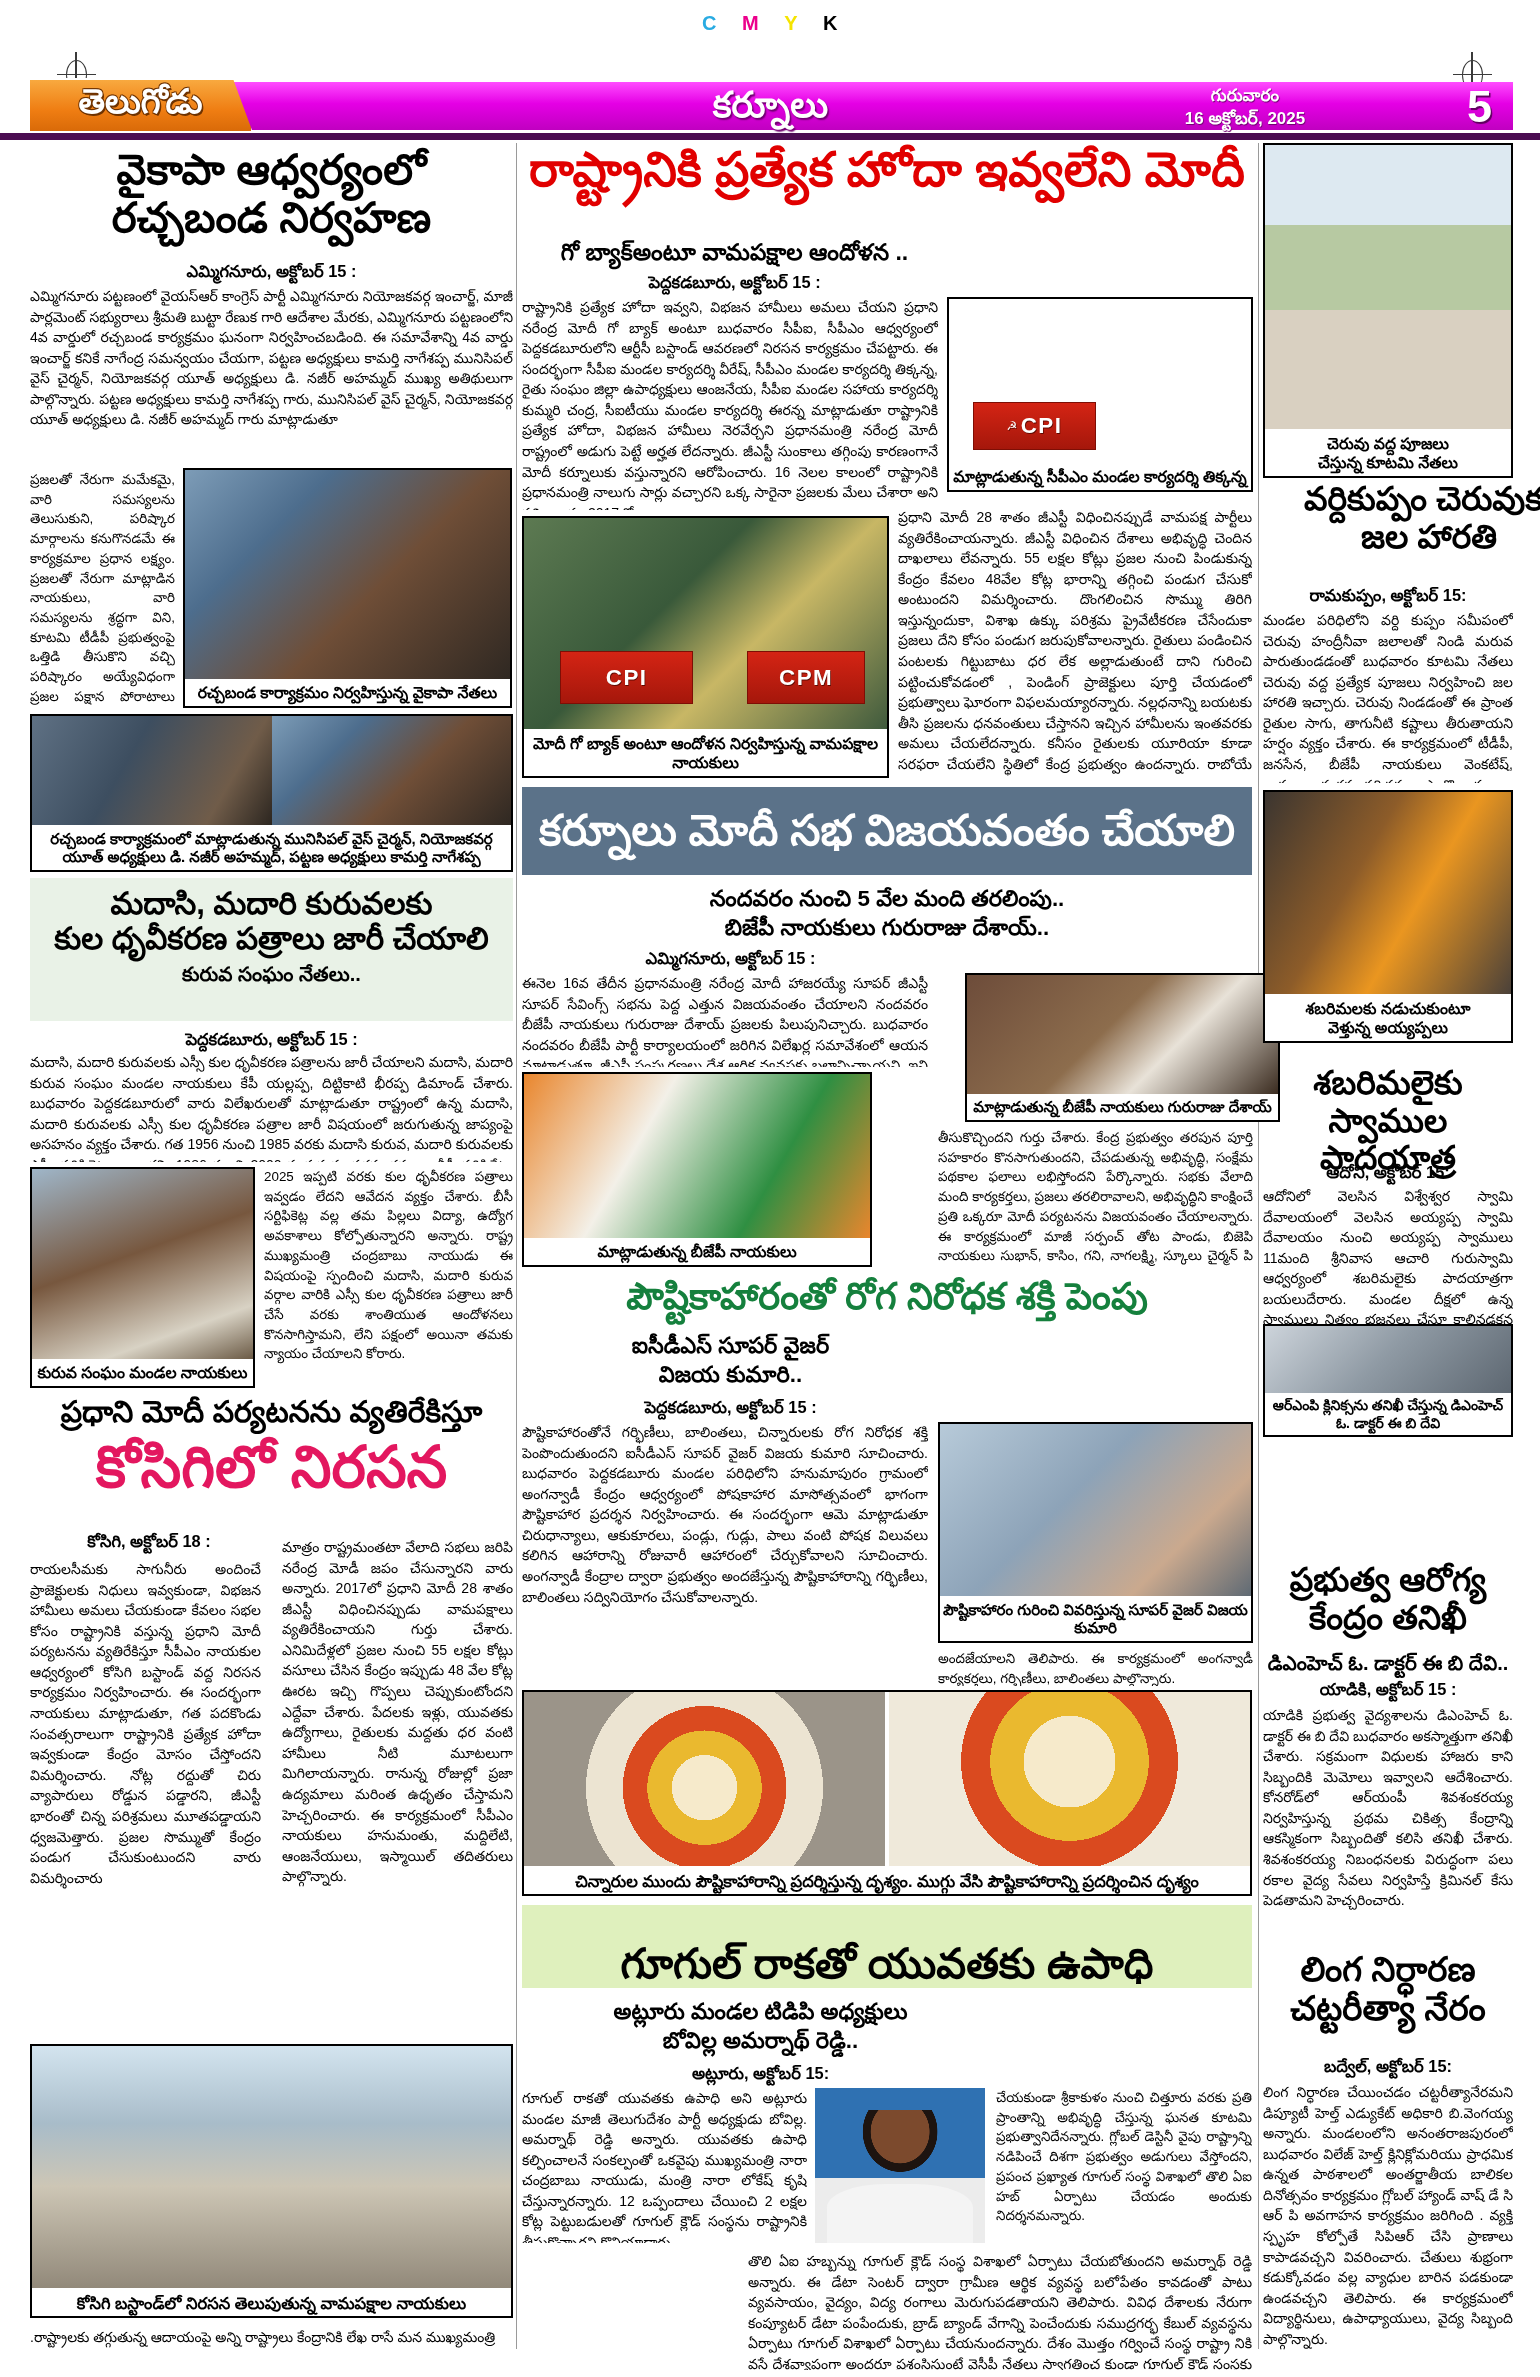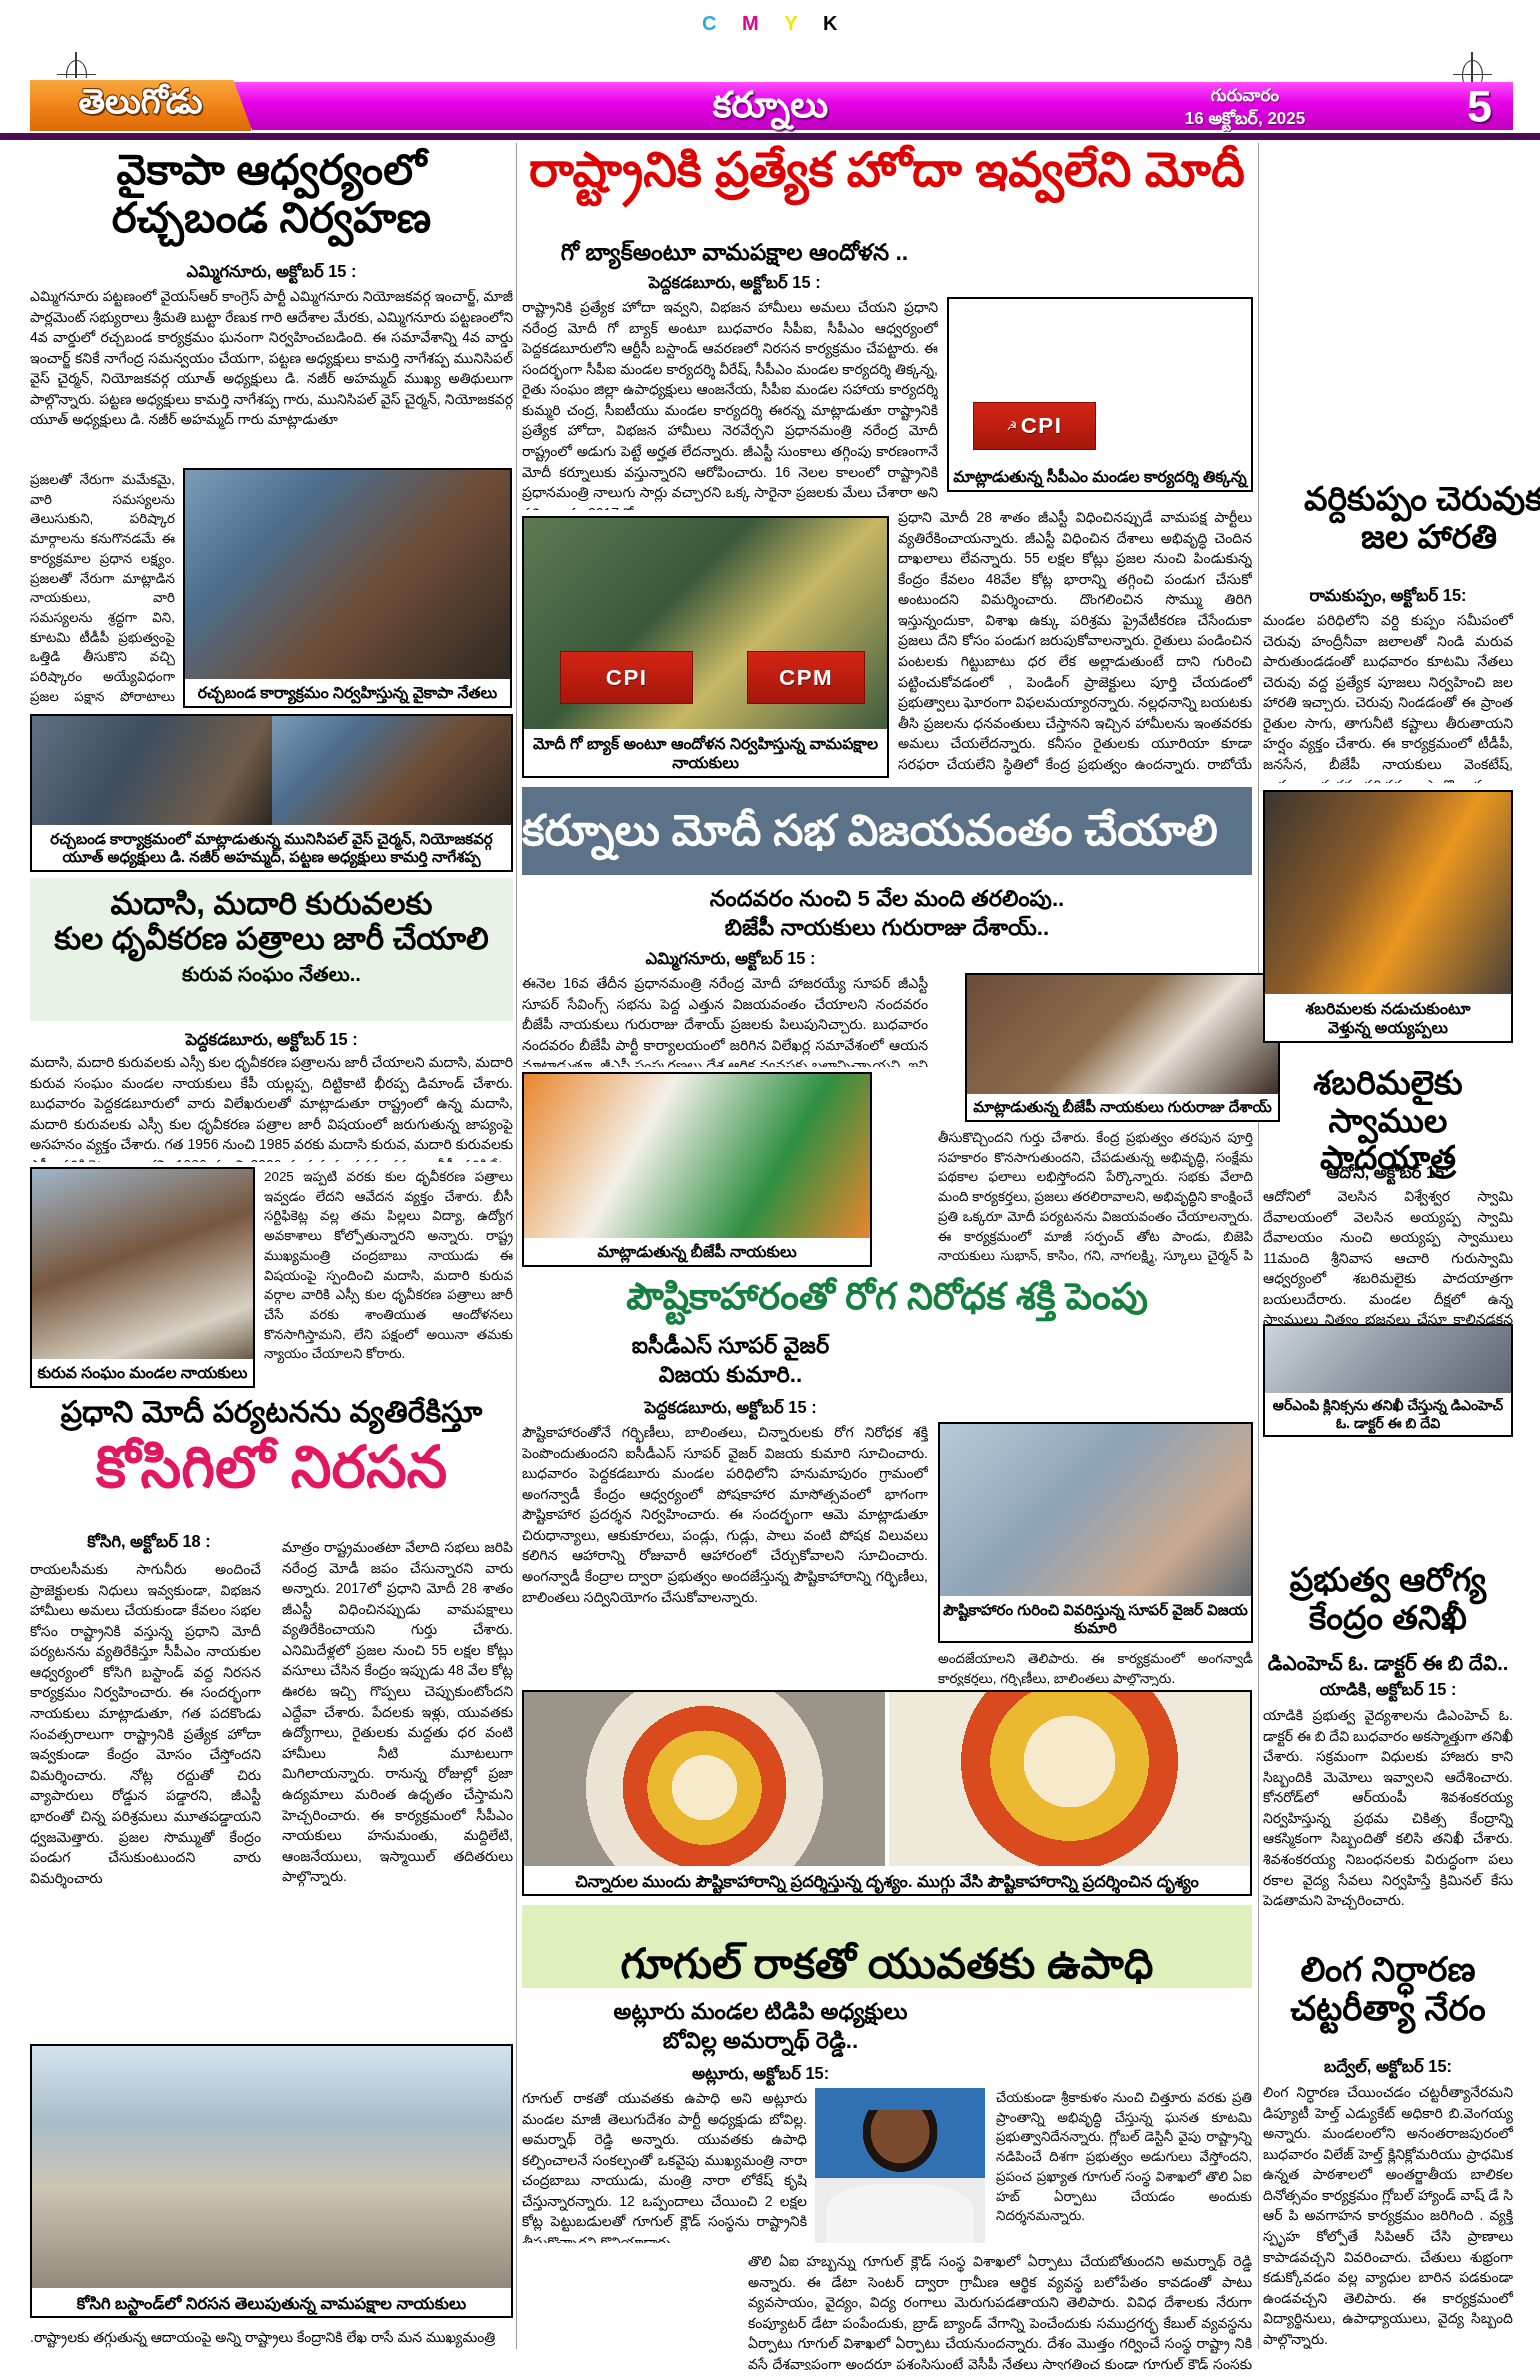--- a/index.html
+++ b/index.html
@@ -138,21 +138,21 @@
           <span class="banner-title">CPI</span>
         </div>
       <div class="red-banner" style="right:6%;bottom:12%;width:32%;height:24%;">
           <span class="banner-title">CPM</span>
         </div>
     </div>
     <div class="caption">మోదీ గో బ్యాక్ అంటూ ఆందోళన నిర్వహిస్తున్న వామపక్షాల నాయకులు</div>
   </div>
   <div class="abs body-txt" style="left:898px;top:507px;width:354px;height:271px;">ప్రధాని మోదీ 28 శాతం జీఎస్టీ విధించినప్పుడే వామపక్ష పార్టీలు వ్యతిరేకించాయన్నారు. జీఎస్టీ విధించిన దేశాలు అభివృద్ధి చెందిన దాఖలాలు లేవన్నారు. 55 లక్షల కోట్లు ప్రజల నుంచి పిండుకున్న కేంద్రం కేవలం 48వేల కోట్ల భారాన్ని తగ్గించి పండుగ చేసుకో అంటుందని విమర్శించారు. దొంగలించిన సొమ్ము తిరిగి ఇస్తున్నందుకా, విశాఖ ఉక్కు పరిశ్రమ ప్రైవేటీకరణ చేసేందుకా ప్రజలు దేని కోసం పండుగ జరుపుకోవాలన్నారు. రైతులు పండించిన పంటలకు గిట్టుబాటు ధర లేక అల్లాడుతుంటే దాని గురించి పట్టించుకోవడంలో , పెండింగ్ ప్రాజెక్టులు పూర్తి చేయడంలో ప్రభుత్వాలు ఘోరంగా విఫలమయ్యారన్నారు. నల్లధనాన్ని బయటకు తీసి ప్రజలను ధనవంతులు చేస్తానని ఇచ్చిన హామీలను ఇంతవరకు అమలు చేయలేదన్నారు. కనీసం రైతులకు యూరియా కూడా సరఫరా చేయలేని స్థితిలో కేంద్ర ప్రభుత్వం ఉందన్నారు. రాబోయే రోజుల్లో బిజెపి ప్రభుత్వానికి ప్రజలే తగిన గుణపాఠం చెబుతారని హెచ్చరించారు. ఈ కార్యక్రమంలో వామపక్ష నాయకులు  దేవదాసు, ఓబులేశు, ఆంజనేయ, ఆటో కుంటెన్న, తలారి బాబు, హుస్సేన్, బాబు తదితరులు పాల్గొన్నారు.</div>
 
-  <div class="abs" style="left:522px;top:787px;width:730px;height:88px;background:#5b7289;display:flex;align-items:center;">
+  <div class="abs" style="left:522px;top:787px;width:730px;height:88px;background:#5b7289;display:flex;align-items:center;justify-content:center;">
     <div class="hl" style="font-size:43px;color:#fff;">కర్నూలు మోదీ సభ  విజయవంతం చేయాలి</div>
   </div>
   <div class="abs subhead pre" style="left:522px;top:884px;width:730px;font-size:22.4px;">నందవరం నుంచి 5 వేల మంది  తరలింపు..
 బిజేపీ నాయకులు  గురురాజు దేశాయ్..</div>
   <div class="abs dateline" style="left:522px;top:949px;width:417px;">ఎమ్మిగనూరు, అక్టోబర్ 15 :</div>
   <div class="abs body-txt" style="left:522px;top:973px;width:406px;height:94px;">ఈనెల  16వ తేదీన ప్రధానమంత్రి నరేంద్ర మోదీ హాజరయ్యే సూపర్ జీఎస్టీ సూపర్ సేవింగ్స్ సభను పెద్ద ఎత్తున విజయవంతం చేయాలని నందవరం బీజేపీ నాయకులు గురురాజు దేశాయ్ ప్రజలకు పిలుపునిచ్చారు. బుధవారం నందవరం బీజేపీ పార్టీ కార్యాలయంలో జరిగిన విలేఖర్ల సమావేశంలో ఆయన మాట్లాడుతూ, జీఎస్టీ సంస్కరణలు దేశ ఆర్థిక వ్యవస్థకు బలాన్నిచ్చాయని, ఇవి మోదీ ఆలోచనలకు ప్రతిబింబమని కొనియాడారు. ప్రజలపై ఆర్థిక భారాన్ని తగ్గించే దిశగా ప్రభుత్వం జీఎస్టీ సవరణలు</div>
   <div class="photobox" style="left:522px;top:1072px;width:350px;height:195px;">
     <div class="photo ph-bjp-group"></div>
     <div class="caption">మాట్లాడుతున్న  బీజేపీ నాయకులు</div>
   </div>
@@ -189,20 +189,25 @@
   <div class="abs body-txt" style="left:522px;top:2088px;width:285px;height:155px;">గూగుల్ రాకతో యువతకు ఉపాధి అని అట్లూరు మండల మాజీ తెలుగుదేశం పార్టీ అధ్యక్షుడు బోవిల్ల. అమర్నాథ్ రెడ్డి అన్నారు. యువతకు ఉపాధి కల్పించాలనే సంకల్పంతో ఒకవైపు ముఖ్యమంత్రి నారా చంద్రబాబు నాయుడు, మంత్రి నారా లోకేష్ కృషి చేస్తున్నారన్నారు. 12 ఒప్పందాలు చేయించి 2 లక్షల కోట్ల పెట్టుబడులతో గూగుల్ క్లౌడ్ సంస్థను రాష్ట్రానికి తీసుకొచ్చారని కొనియాడారు.</div>
   <div class="abs" style="left:815px;top:2088px;width:170px;height:155px;">
     <div class="ph-portrait" style="position:absolute;inset:0;">
       <div class="head-blob"></div>
       <div class="shirt-blob"></div>
     </div>
   </div>
   <div class="abs body-txt" style="left:996px;top:2088px;width:256px;height:155px;font-size:13.4px;">చేయకుండా శ్రీకాకుళం నుంచి చిత్తూరు వరకు ప్రతి ప్రాంతాన్ని అభివృద్ధి చేస్తున్న ఘనత కూటమి ప్రభుత్వానిదేనన్నారు. గ్లోబల్ డెస్టినీ వైపు రాష్ట్రాన్ని నడిపించే దిశగా ప్రభుత్వం అడుగులు వేస్తోందని, ప్రపంచ ప్రఖ్యాత గూగుల్ సంస్థ విశాఖలో తొలి ఏఐ హబ్ ఏర్పాటు చేయడం అందుకు నిదర్శనమన్నారు.</div>
   <div class="abs body-txt" style="left:748px;top:2251px;width:504px;height:119px;">తొలి ఏఐ హబ్బన్ను గూగుల్ క్లౌడ్ సంస్థ విశాఖలో ఏర్పాటు చేయబోతుందని అమర్నాథ్ రెడ్డి అన్నారు. ఈ డేటా సెంటర్ ద్వారా గ్రామీణ ఆర్థిక వ్యవస్థ బలోపేతం కావడంతో పాటు వ్యవసాయం, వైద్యం, విద్య రంగాలు మెరుగుపడతాయని తెలిపారు. వివిధ దేశాలకు నేరుగా కంప్యూటర్ డేటా పంపేందుకు, బ్రాడ్ బ్యాండ్ వేగాన్ని పెంచేందుకు సముద్రగర్భ కేబుల్ వ్యవస్థను ఏర్పాటు గూగుల్ విశాఖలో ఏర్పాటు చేయనుందన్నారు. దేశం మొత్తం గర్వించే సంస్థ రాష్ట్రా నికి వస్తే దేశవ్యాప్తంగా అందరూ ప్రశంసిస్తుంటే వైసీపీ నేతలు స్వాగతించ కుండా గూగుల్ క్లౌడ్ సంస్థకు భూములు ఇవ్వకుండా అడ్డపడి ఆ సంస్థపై కూడా తప్పుడు ప్రచారం చేసేందుకు కుట్రలు చేయడం దుర్మార్గమన్నారు.</div>
 
+  <div class="photobox" style="left:1263px;top:143px;width:250px;height:335px;">
+    <div class="photo ph-pond"></div>
+    <div class="caption pre">చెరువు వద్ద పూజలు
+చేస్తున్న కూటమి నేతలు</div>
+  </div>
   <div class="abs hl pre" style="left:1263px;top:480px;width:250px;font-size:33px;margin-left:41px;">వర్దికుప్పం చెరువుకు
 జల హారతి</div>
   <div class="abs dateline" style="left:1263px;top:586px;width:250px;">రామకుప్పం, అక్టోబర్ 15:</div>
   <div class="abs body-txt" style="left:1263px;top:610px;width:250px;height:173px;">మండల పరిధిలోని వర్ది కుప్పం సమీపంలో చెరువు హంద్రీనీవా జలాలతో నిండి మరువ పారుతుండడంతో బుధవారం కూటమి నేతలు చెరువు వద్ద ప్రత్యేక పూజలు నిర్వహించి జల హారతి ఇచ్చారు. చెరువు నిండడంతో ఈ ప్రాంత రైతుల సాగు, తాగునీటి కష్టాలు తీరుతాయని హర్షం వ్యక్తం చేశారు. ఈ కార్యక్రమంలో టీడీపీ, జనసేన, బీజేపీ నాయకులు వెంకటేష్, నాగరాజు, రంగన్న తదితరులు పాల్గొన్నారు.</div>
 
   <div class="photobox" style="left:1263px;top:790px;width:250px;height:253px;">
     <div class="photo ph-ayyappa"></div>
     <div class="caption pre">శబరిమలకు నడుచుకుంటూ
 వెళ్తున్న అయ్యప్పలు</div>
   </div>

